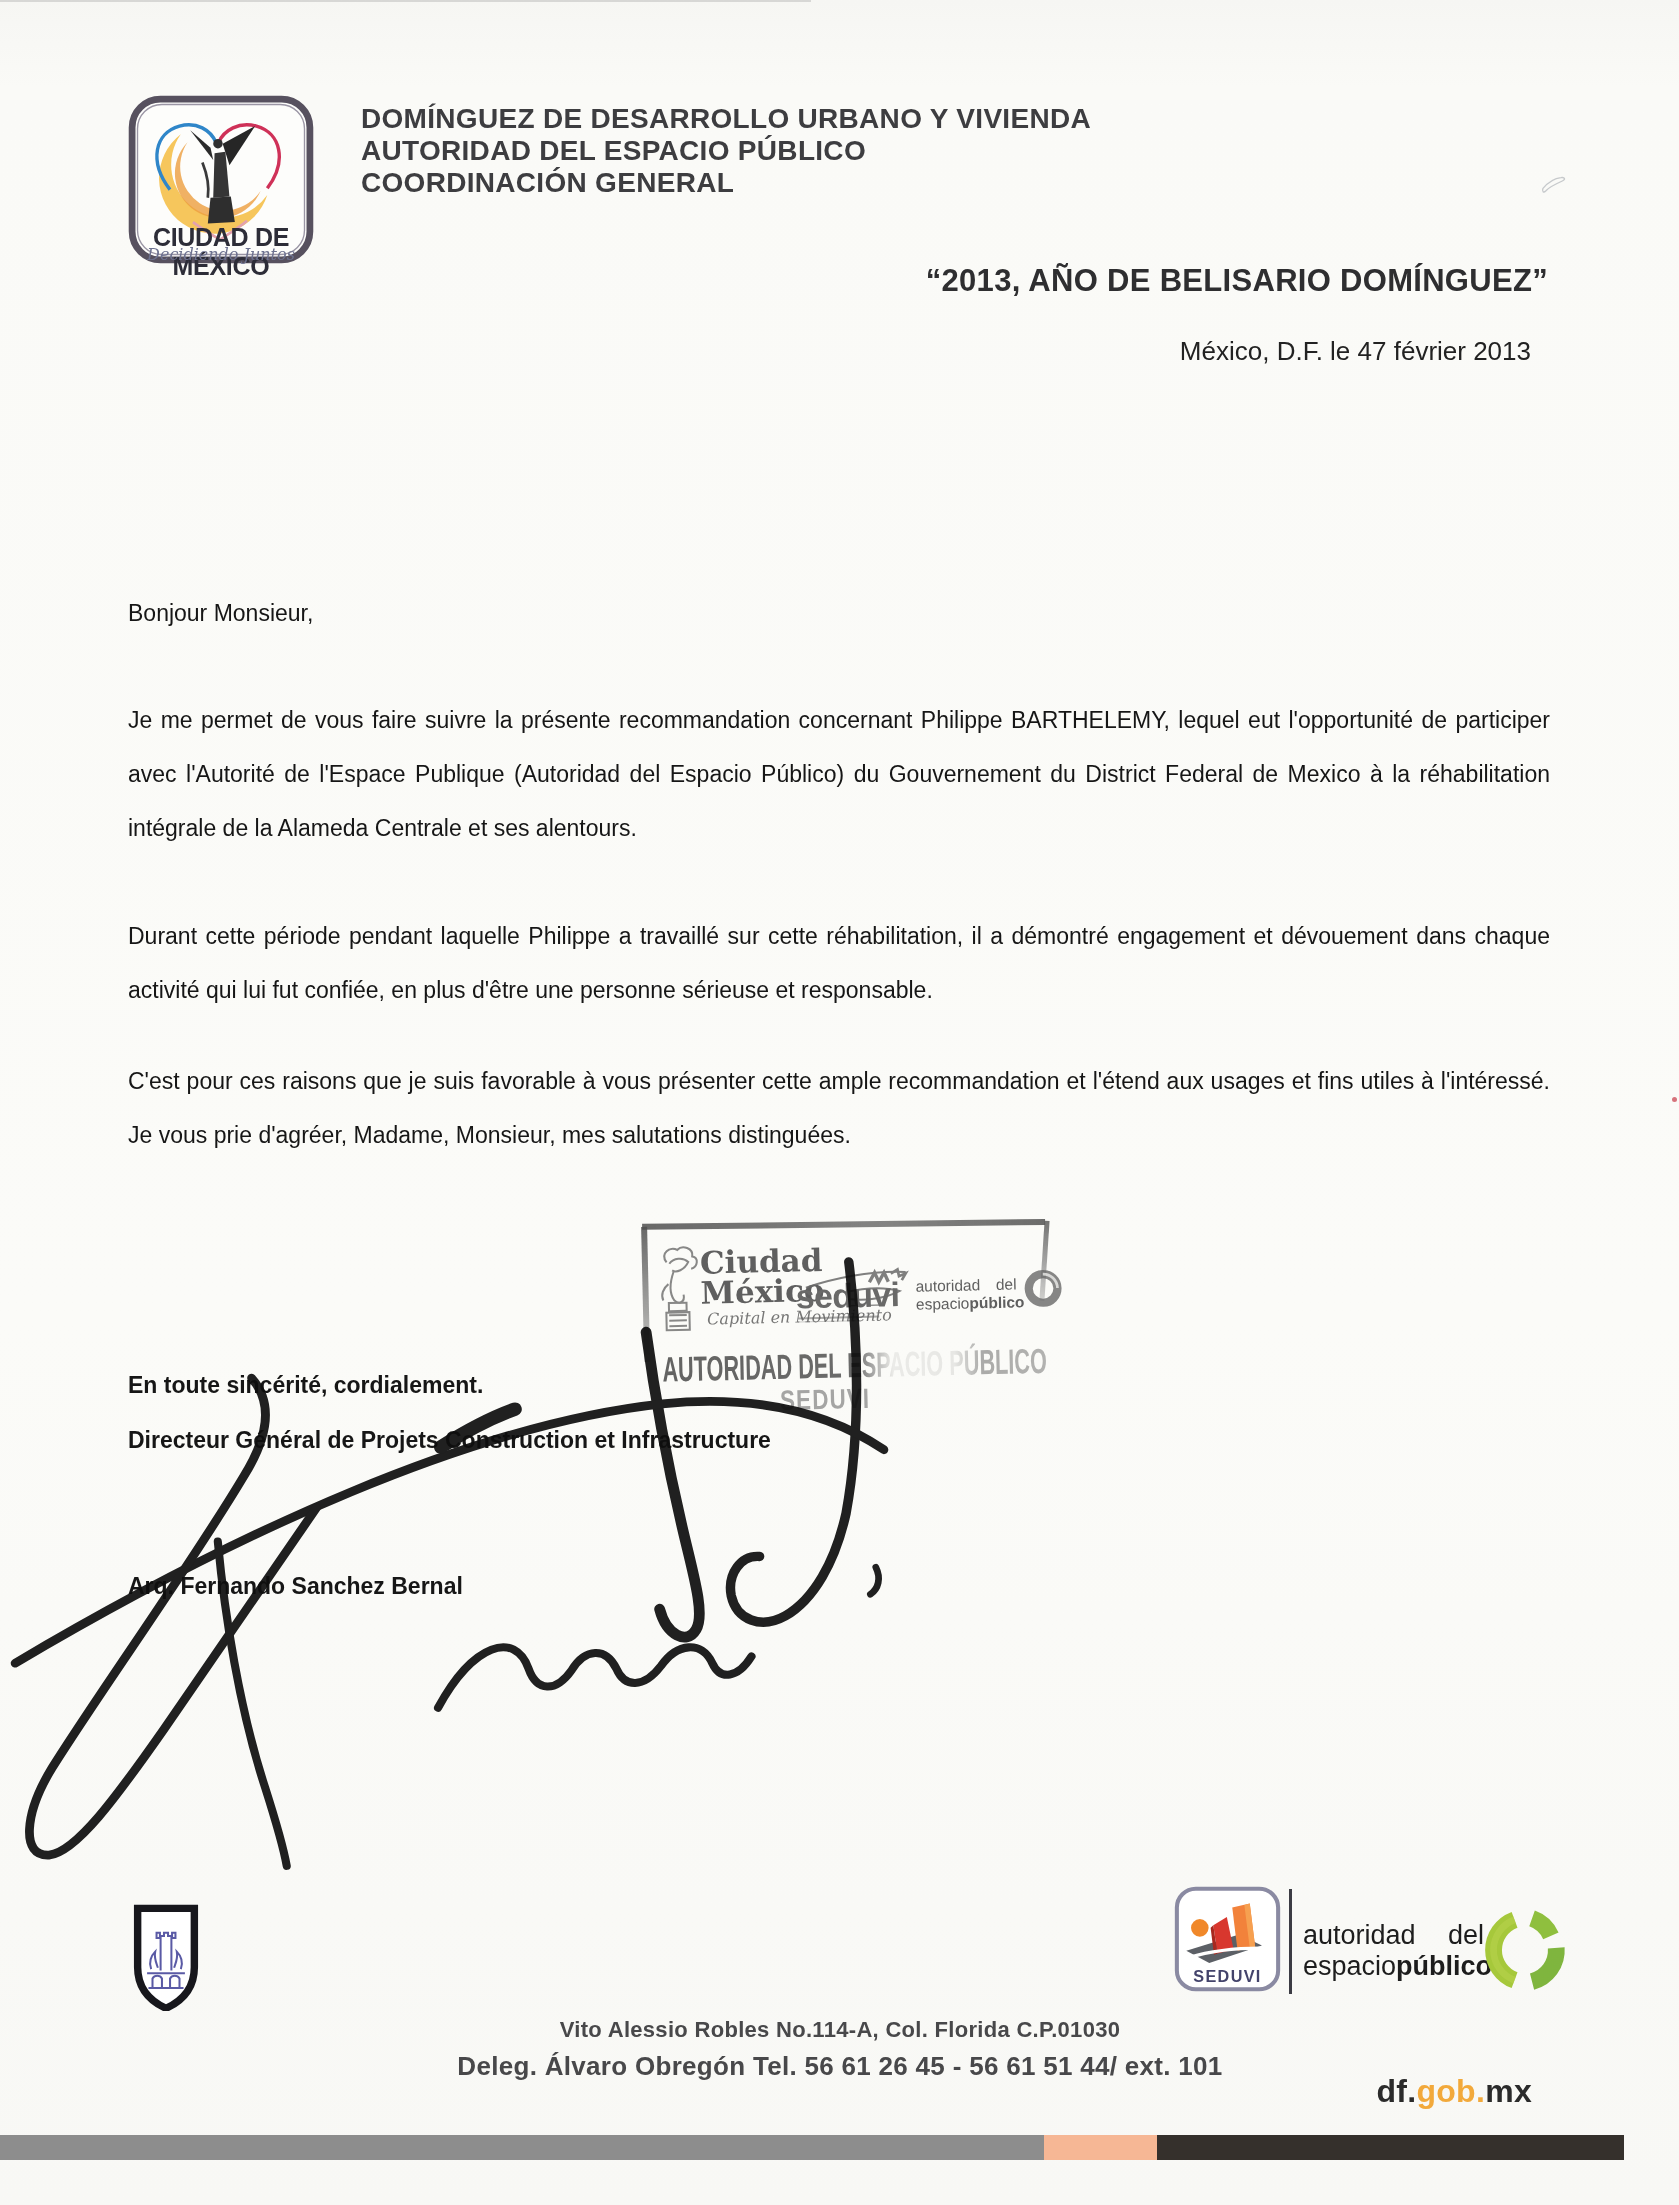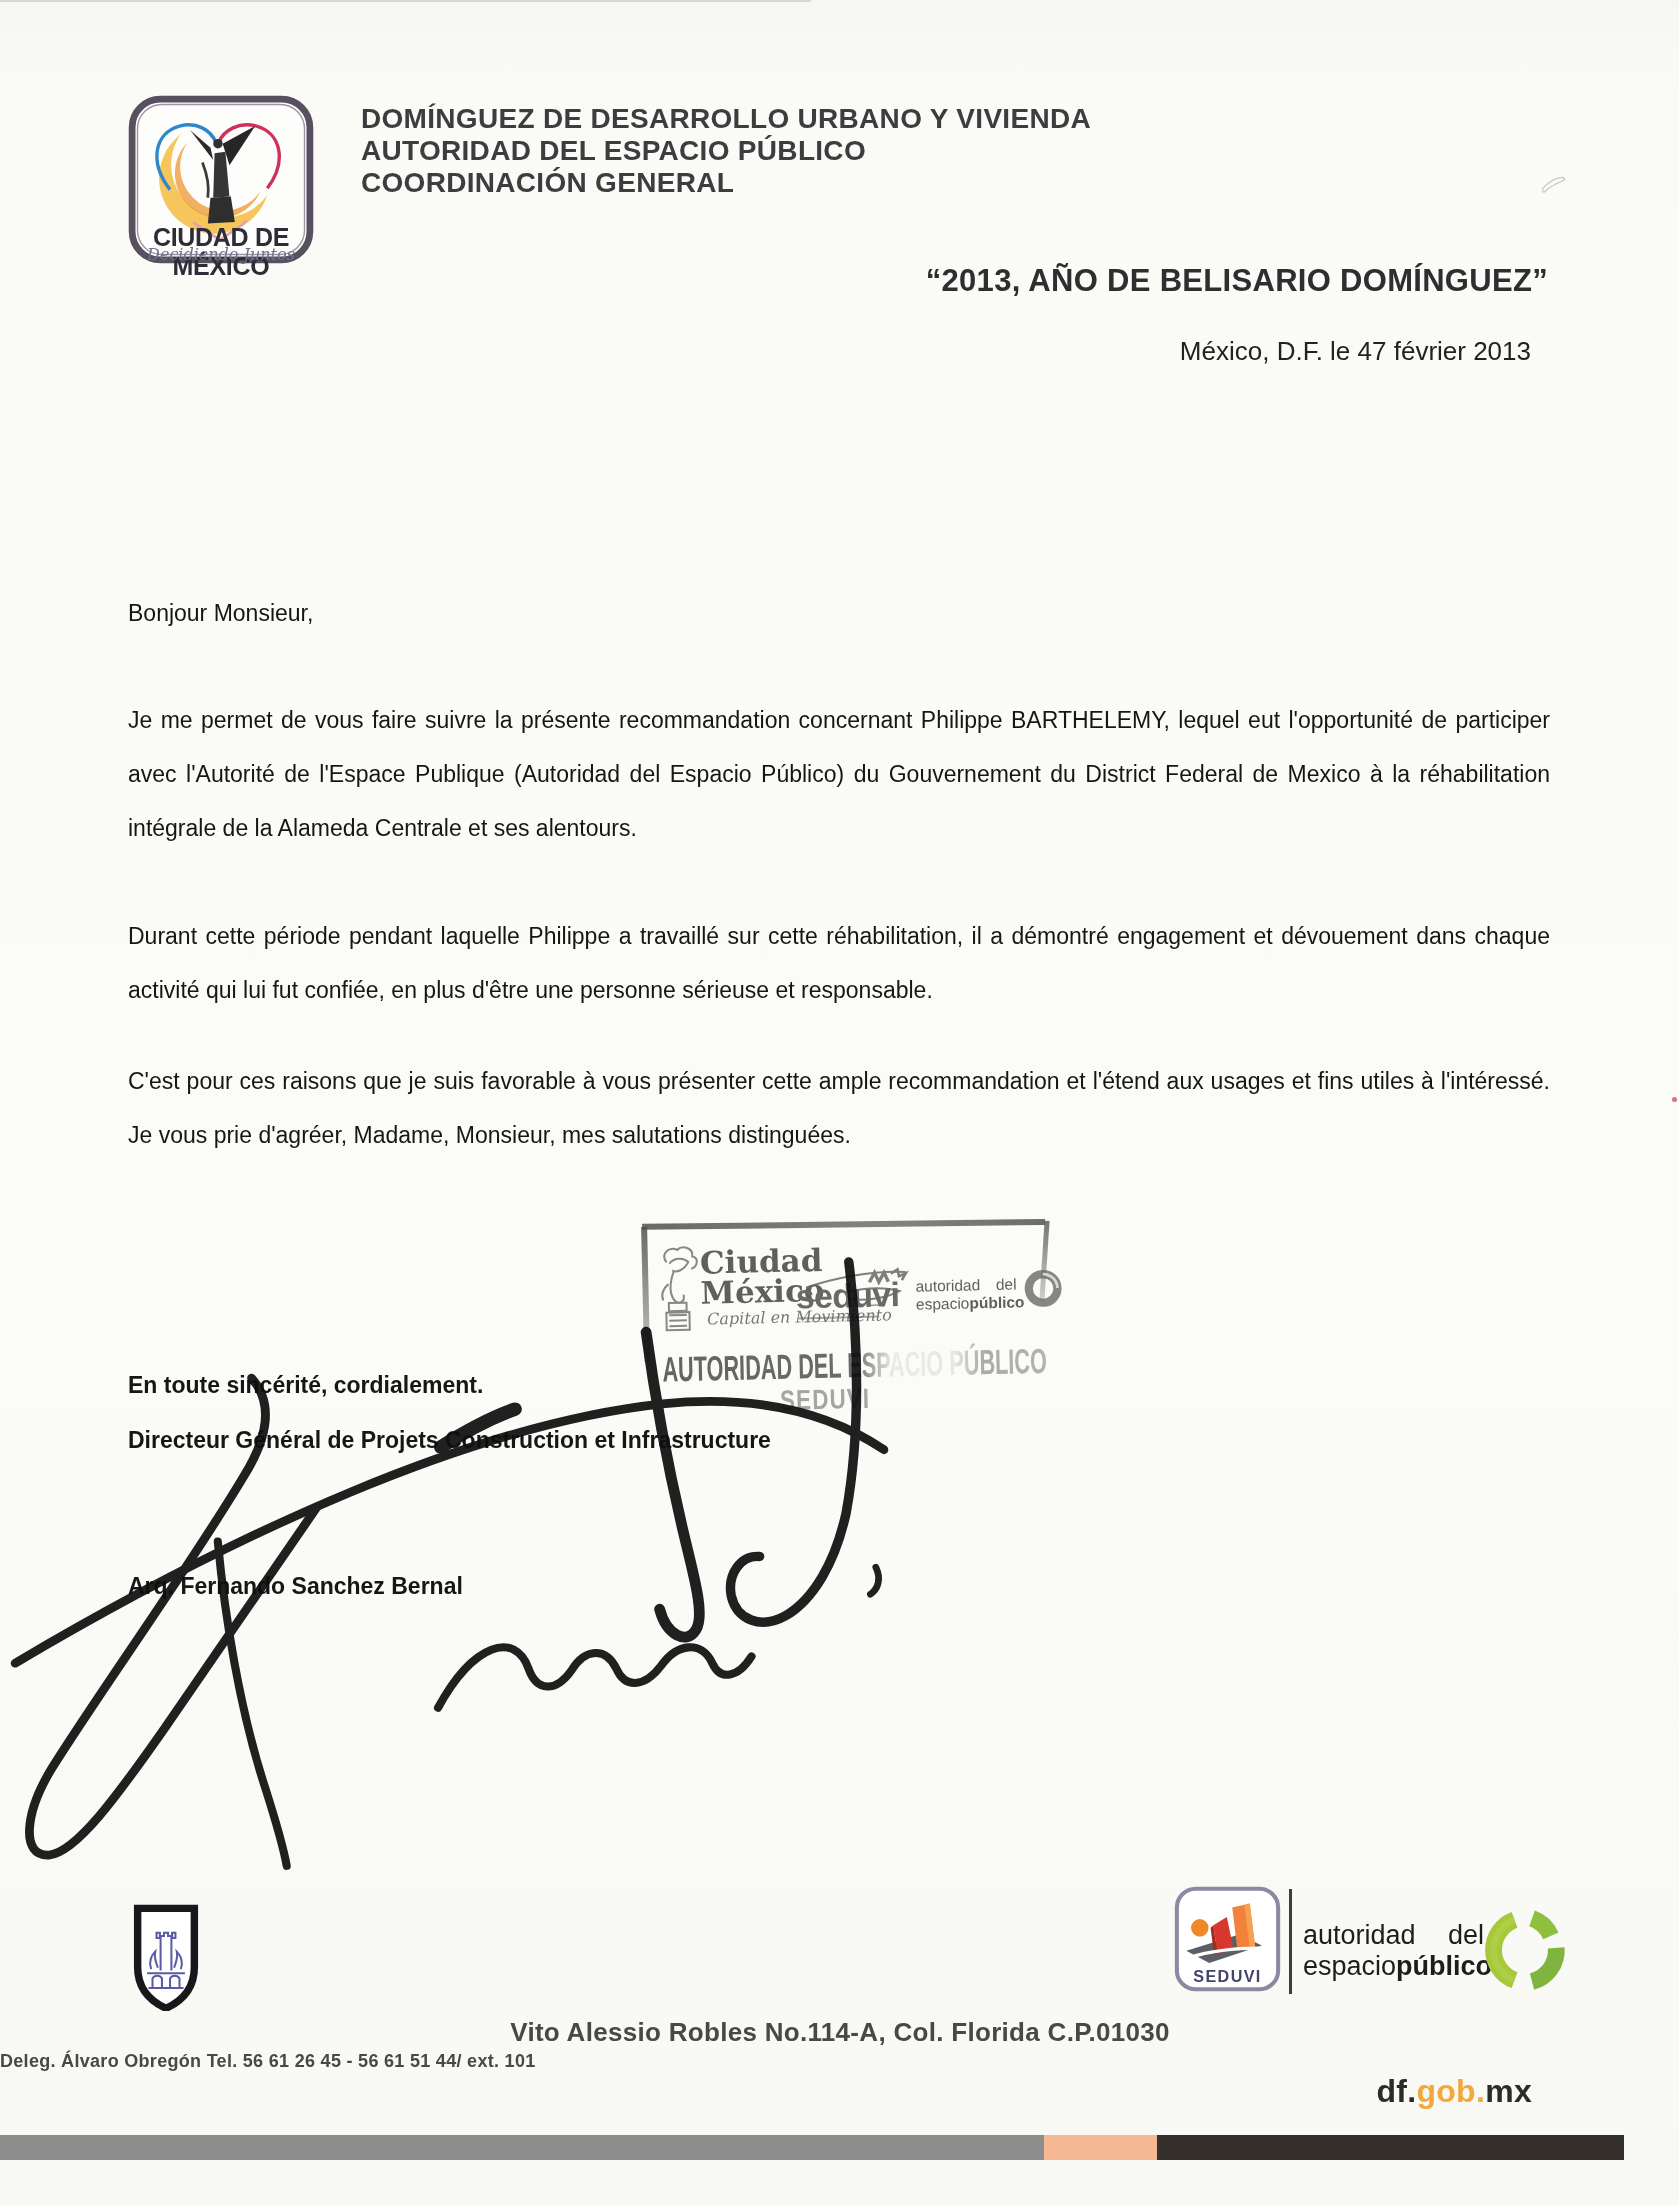--- a/index.html
+++ b/index.html
@@ -39,22 +39,22 @@
   .tagbar{position:absolute;background:rgba(80,80,80,.55);}
   #stamp-aut1{left:273px;top:62px;font-size:15.5px;display:flex;width:101px;justify-content:space-between;}
   #stamp-aut2{left:273px;top:80px;font-size:15.5px;}
   #stamp-bigline{left:17.6px;top:128px;font-weight:700;font-size:35px;letter-spacing:0px;
     transform:scaleX(.62);transform-origin:left center;white-space:nowrap;color:#454545;
     -webkit-mask-image:linear-gradient(90deg,rgba(0,0,0,.95) 0%,rgba(0,0,0,.9) 50%,rgba(0,0,0,.10) 60%,rgba(0,0,0,.12) 76%,rgba(0,0,0,.5) 83%,rgba(0,0,0,.45) 100%);
     mask-image:linear-gradient(90deg,rgba(0,0,0,.95) 0%,rgba(0,0,0,.9) 50%,rgba(0,0,0,.10) 60%,rgba(0,0,0,.12) 76%,rgba(0,0,0,.5) 83%,rgba(0,0,0,.45) 100%);}
   #stamp-seduvi2{left:135px;top:166px;font-weight:700;font-size:28px;transform:scaleX(.8);
     transform-origin:left center;opacity:.55;color:#4a4a4a;letter-spacing:1.4px;}
   
-  #addr1{left:0;width:1680px;top:2017px;text-align:center;font-weight:700;font-size:26px;color:#48484a;letter-spacing:0.3px;}
-  #addr2{left:0;width:1680px;top:2051px;font-weight:700;font-size:18px;color:#48484a;letter-spacing:0.3px;}
+  #addr1{left:0;width:1680px;top:2017px;text-align:center;font-weight:700;font-size:22px;color:#48484a;letter-spacing:0.3px;}
+  #addr2{left:0;width:1680px;top:2051px;text-align:center;font-weight:700;font-size:26px;color:#48484a;letter-spacing:0.3px;}
   #url{right:148px;top:2073px;font-weight:700;font-size:32px;letter-spacing:0.3px;}
   #aut-block{left:1303px;top:1920px;font-size:27px;color:#1d1d1d;line-height:31px;}
   #aut-line1{display:flex;width:181px;justify-content:space-between;}
   .bar{position:absolute;top:2135px;height:25px;}
   #logo-caption{left:128px;top:223px;width:186px;text-align:center;font-size:25px;color:#2d2d38;letter-spacing:-0.3px;}
   #logo-caption2{left:128px;top:245px;width:186px;text-align:center;font-family:"DejaVu Serif",serif;
     font-style:italic;font-weight:400;font-size:16px;color:#6d7290;}
   svg{display:block;}
 </style>
 </head>

